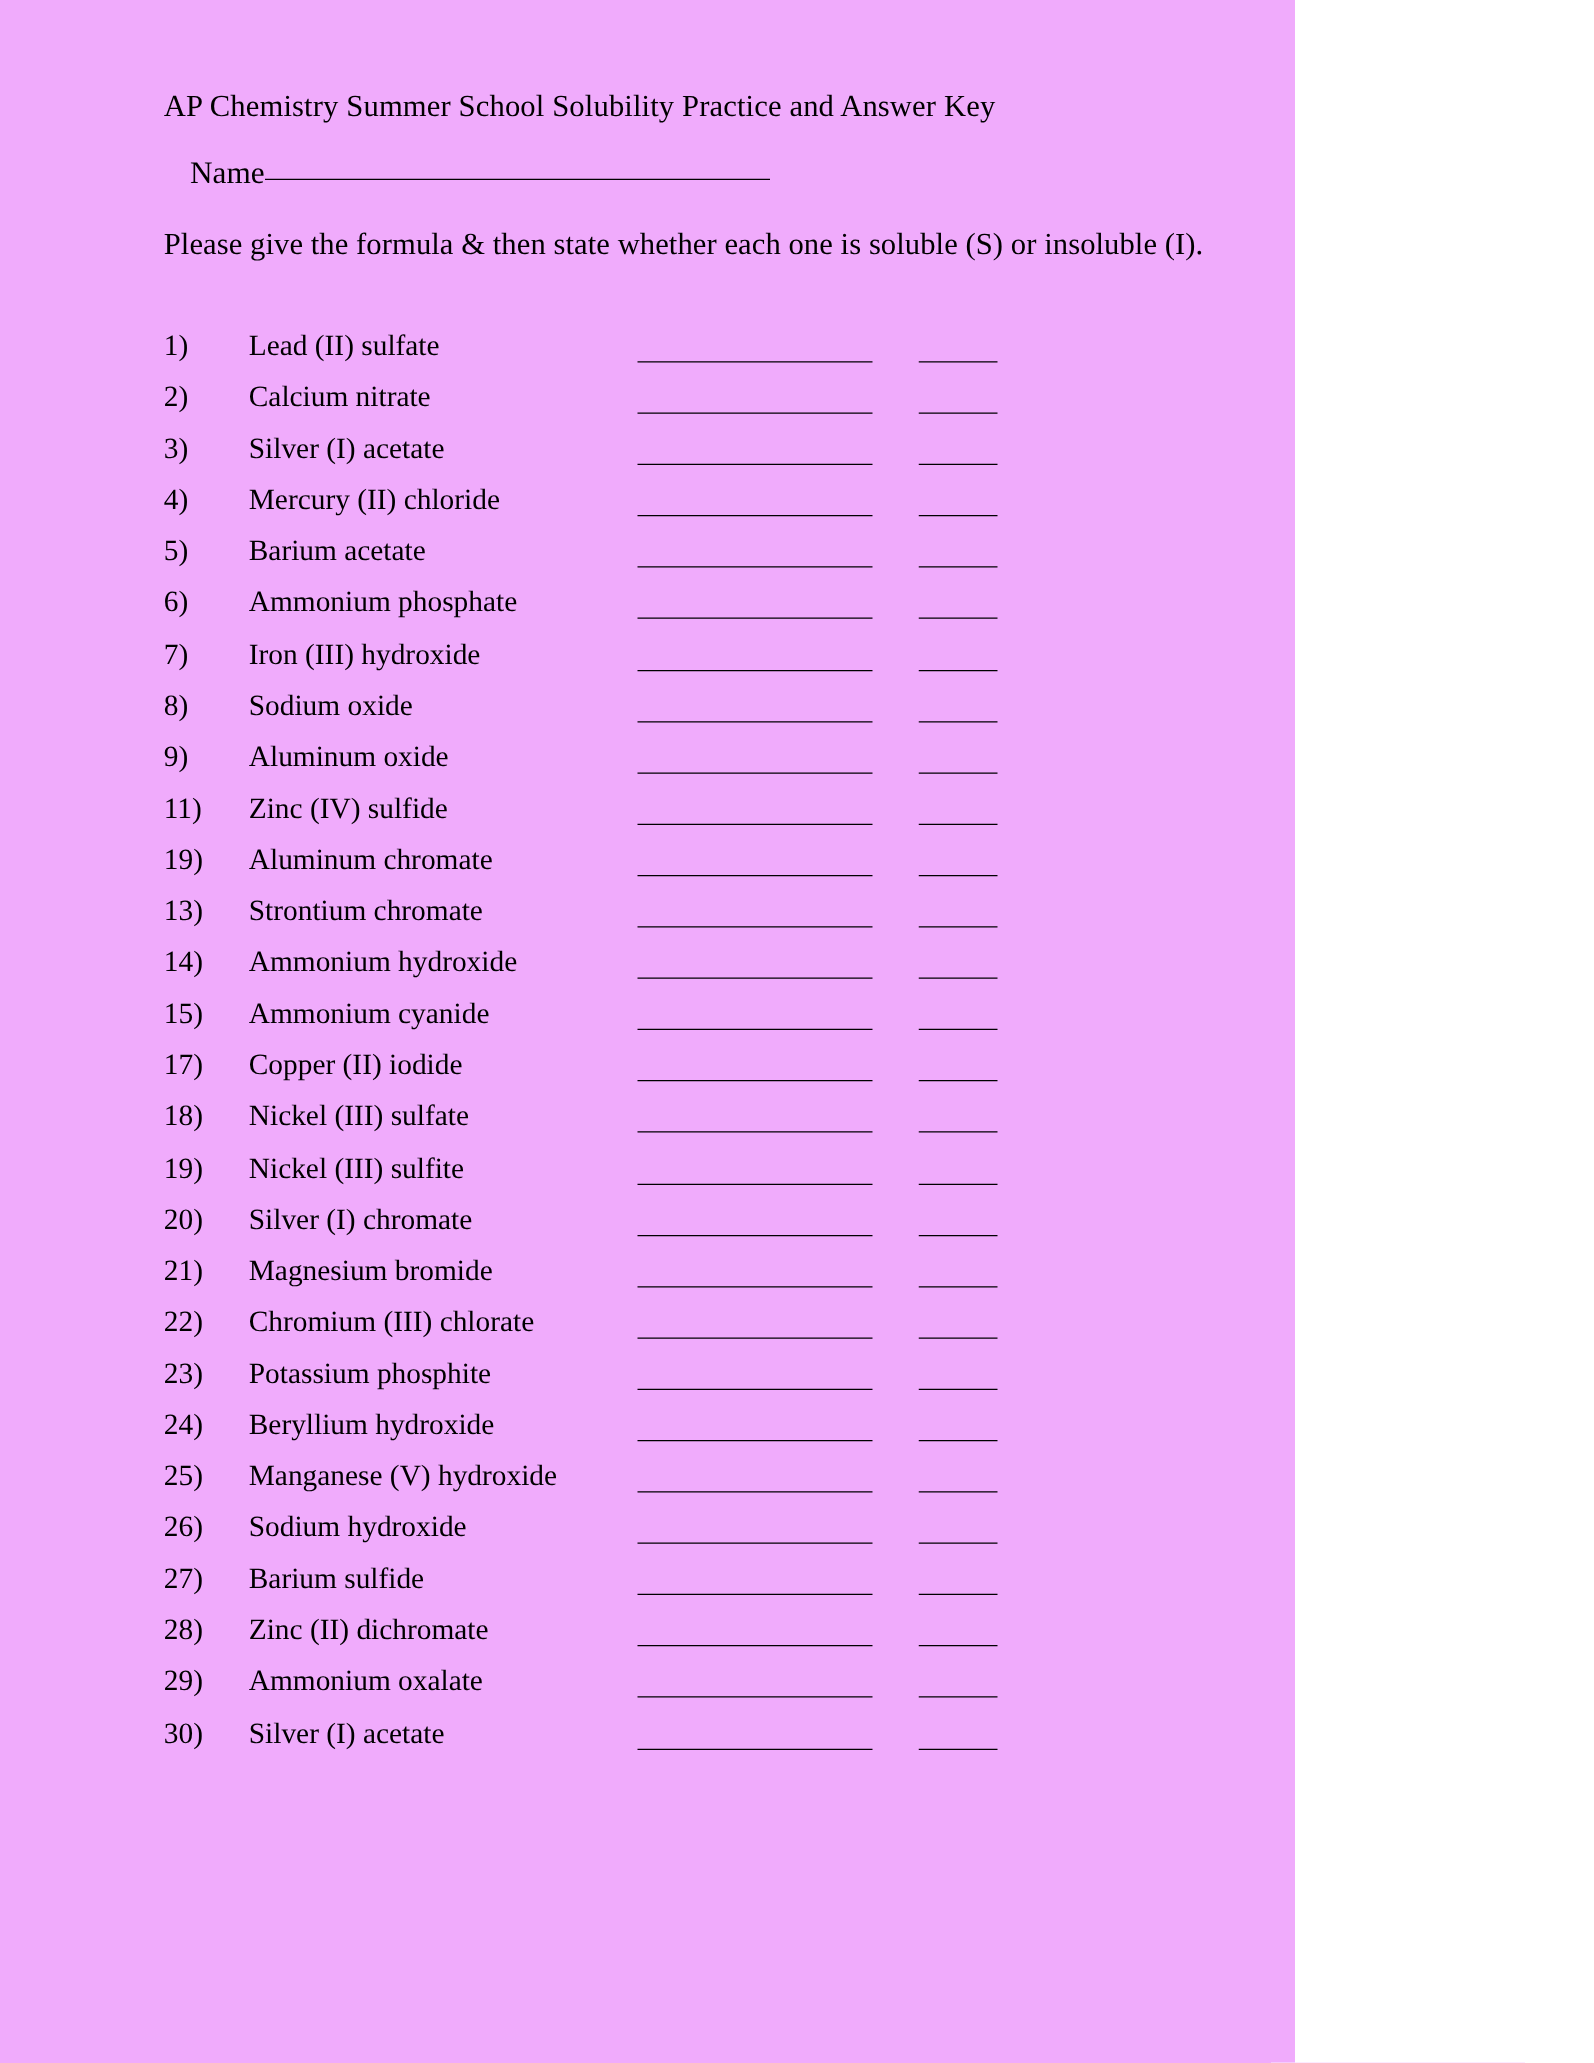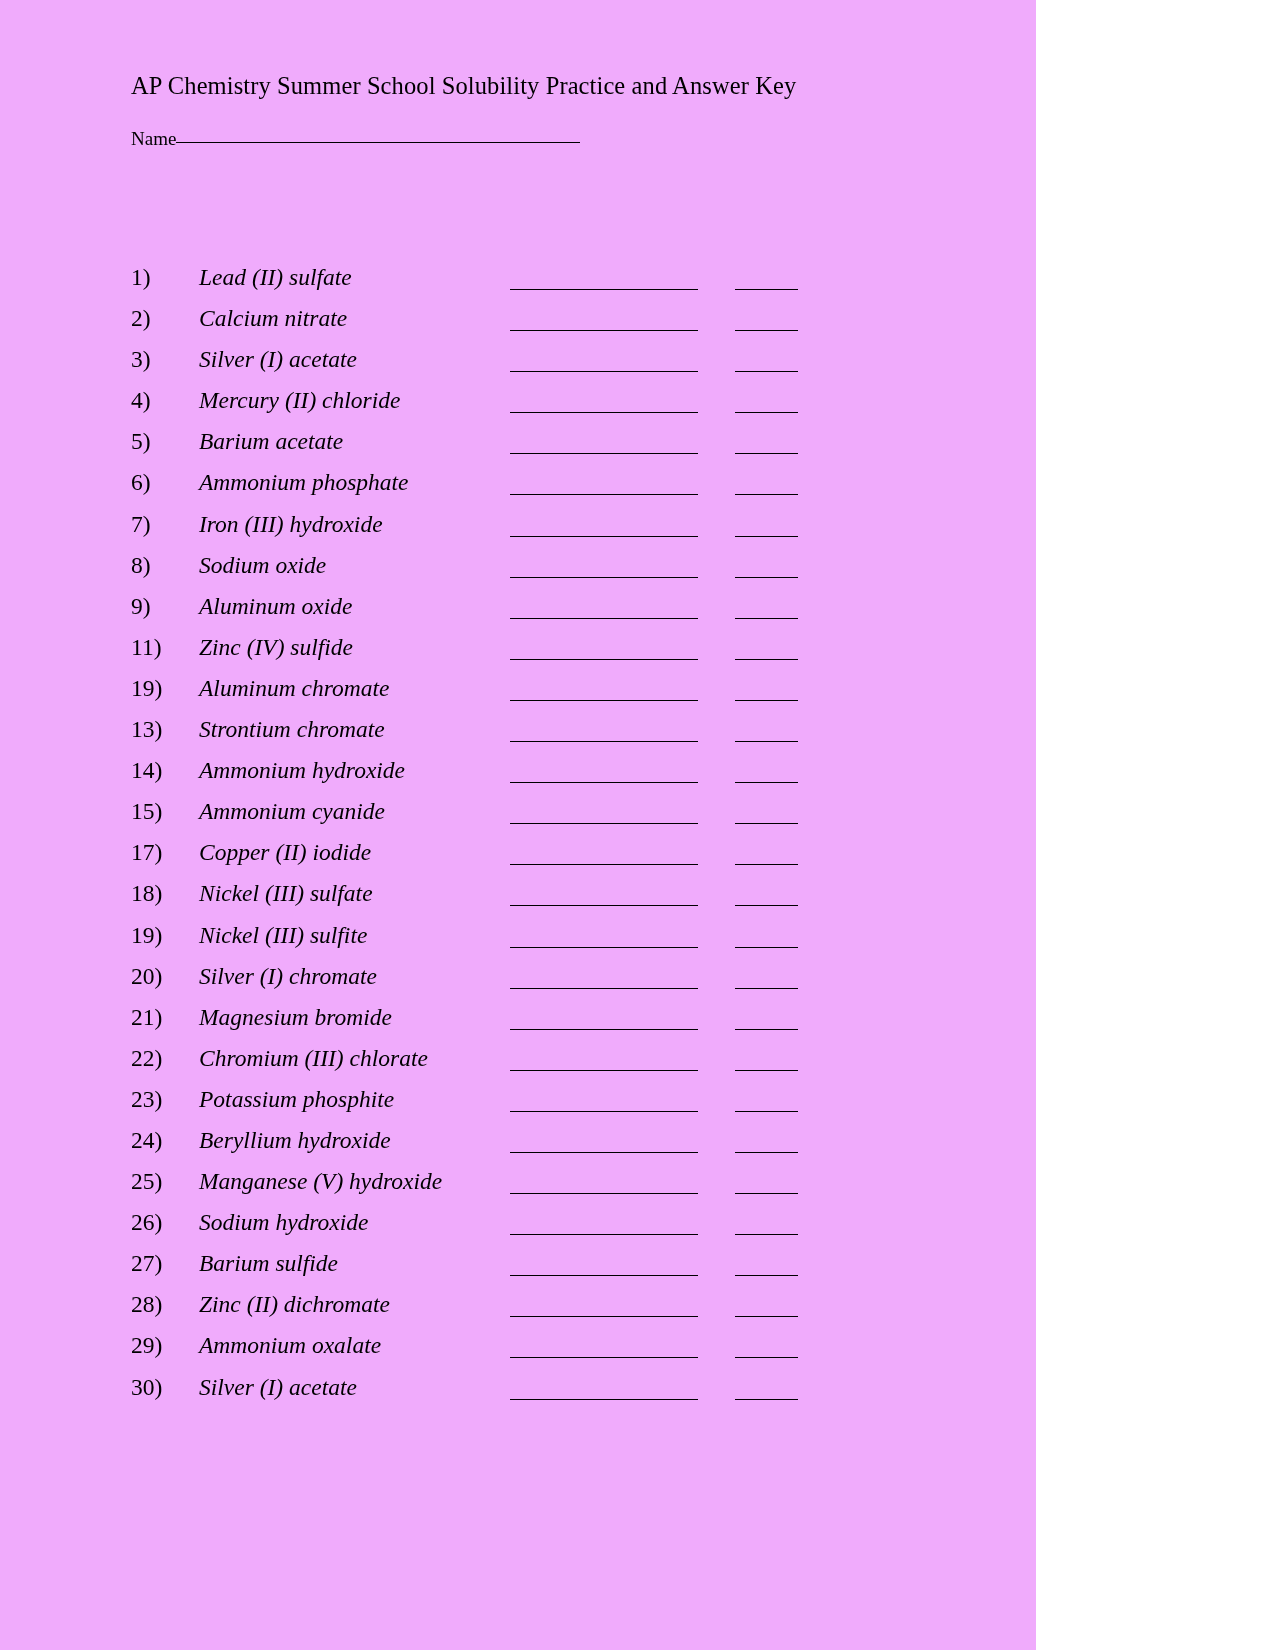--- a/index.html
+++ b/index.html
@@ -41,21 +41,22 @@
     position: absolute;
     left: 131px;
     top: 124px;
     font-size: 24.5px;
     line-height: 30px;
     white-space: nowrap;
     display: flex;
     align-items: baseline;
   }
   .name-label {
-    font-size: 19px;
+    font-size: 25px;
+    margin-left: 21px;
   }
   .name-rule {
     display: inline-block;
     width: 404px;
     height: 0;
     border-bottom: 1.6px solid #000;
     margin-left: 0px;
     position: relative;
     top: -2px;
   }
@@ -91,21 +92,20 @@
     line-height: 30px;
     white-space: nowrap;
   }
   .item-name {
     position: absolute;
     left: 199px;
     top: 0;
     font-size: 23.5px;
     line-height: 30px;
     white-space: nowrap;
-    font-style: italic;
   }
   .blank-formula {
     position: absolute;
     left: 510px;
     top: 27px;
     width: 188px;
     height: 0;
     border-bottom: 1.7px solid #000;
   }
   .blank-answer {
@@ -122,20 +122,21 @@
 
 <div class="page">
 
   <div class="doc-title">AP Chemistry Summer School Solubility Practice and Answer Key</div>
 
   <div class="name-row">
     <span class="name-label">Name</span>
     <span class="name-rule"></span>
   </div>
 
+  <div class="instruction">Please give the formula &amp; then state whether each one is soluble (S) or insoluble (I).</div>
 
   <div class="item-list">
       <div class="item-row">
         <div class="item-number">1)</div>
         <div class="item-name">Lead (II) sulfate</div>
         <div class="blank-formula"></div>
         <div class="blank-answer"></div>
       </div>
       <div class="item-row">
         <div class="item-number">2)</div>

